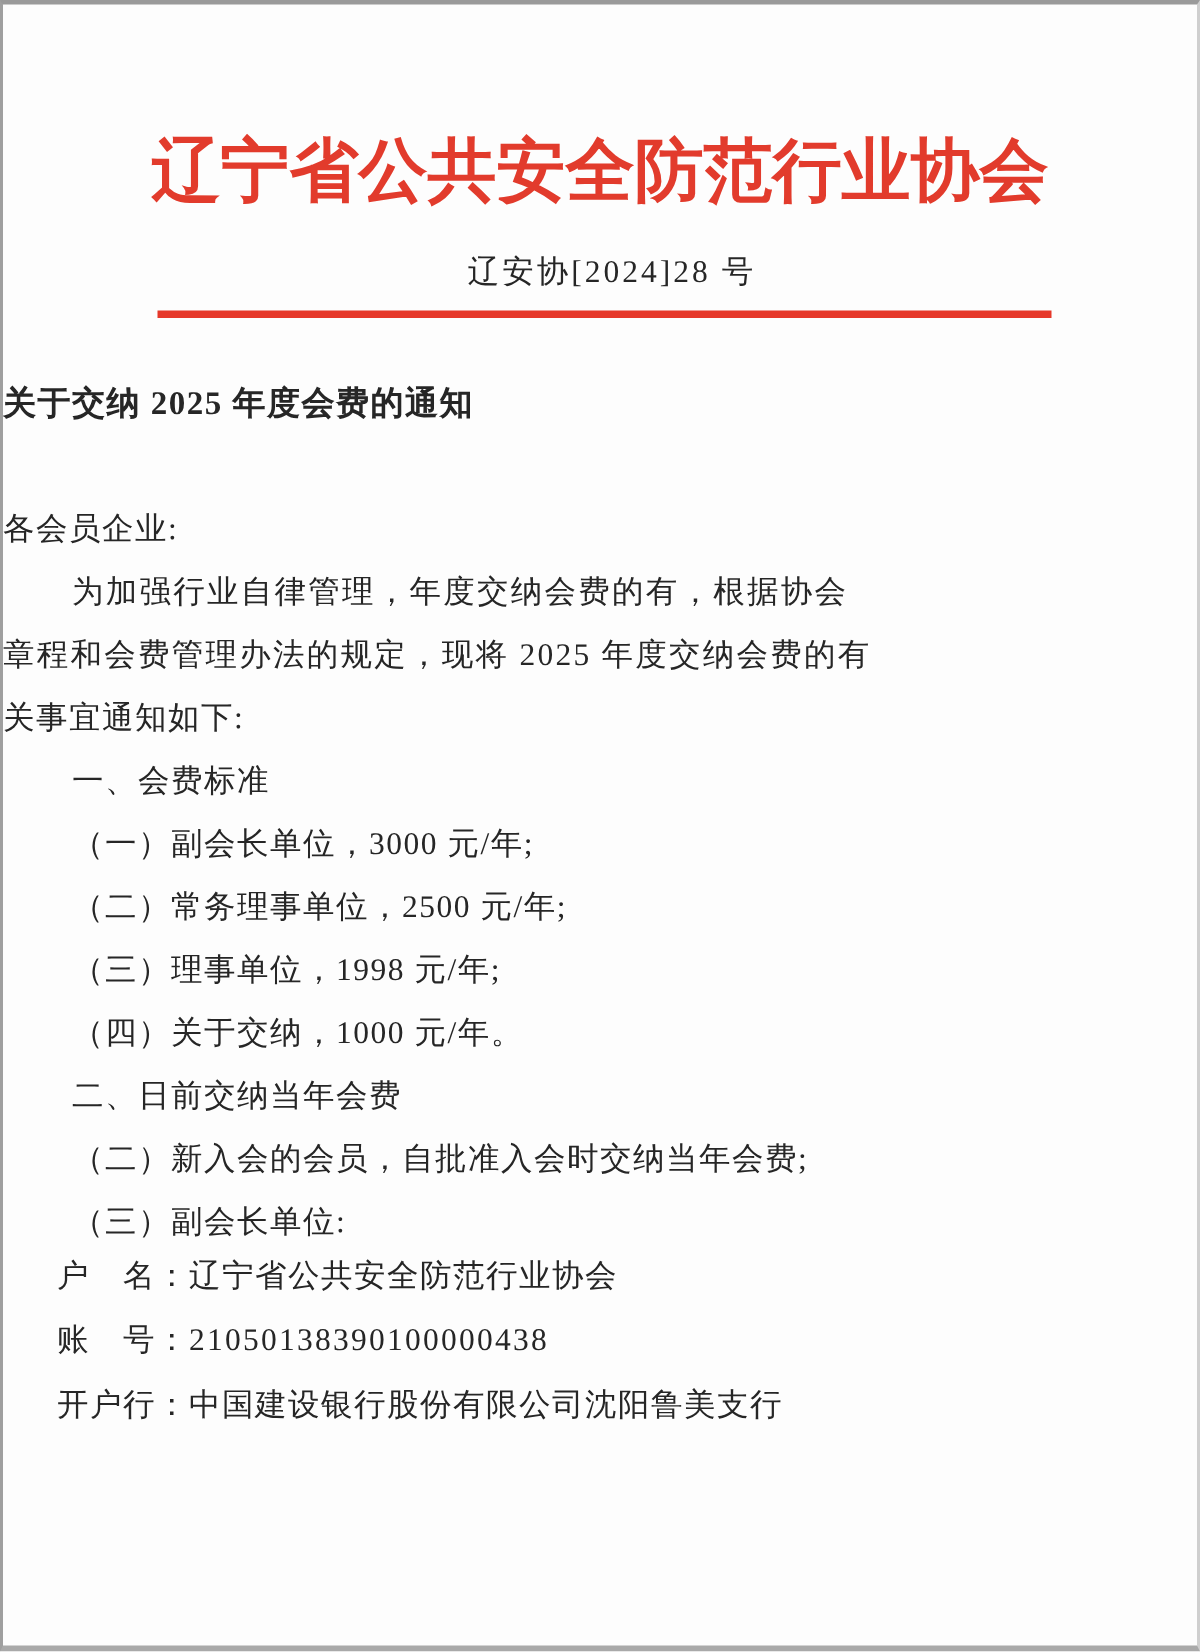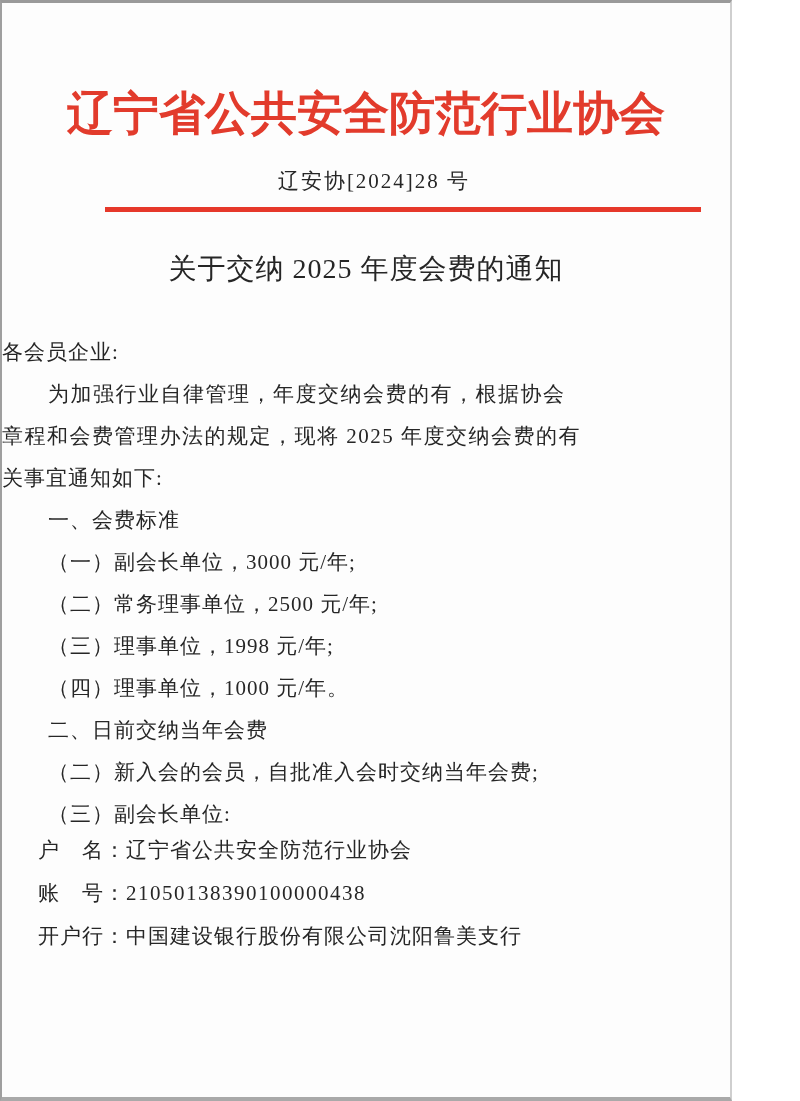--- a/index.html
+++ b/index.html
@@ -2,21 +2,21 @@
 <html lang="zh"><head>
 <meta charset="utf-8">
 <style>
   html, body {
     margin: 0;
     padding: 0;
     background: #ffffff;
   }
   .scan-page {
     position: relative;
-    width: 732px;
+    width: 800px;
     height: 1101px;
     box-sizing: border-box;
     background: #fdfdfd;
     border-top: 3px solid #9a9a9a;
     border-left: 2px solid #9f9f9f;
     border-right: 2px solid #cfcfcf;
     border-bottom: 4px solid #a9a9a9;
     overflow: hidden;
     font-family: "Liberation Serif", "DejaVu Serif", serif;
     color: #262626;
@@ -41,24 +41,23 @@
     margin-left: 16px;
   }
   .red-rule {
     margin: 13px 0 0 103px;
     width: 596px;
     height: 5px;
     background: #e6382a;
   }
   .notice-title {
     margin: 39px 0 0 0;
-    text-align: center;
-    font-size: 28px;
+    font-size: 22px;
     line-height: 36px;
-    font-weight: normal;
+    font-weight: bold;
     letter-spacing: 1px;
     white-space: nowrap;
   }
   .doc-body {
     margin-top: 44px;
     padding-right: 100px;
     font-size: 21px;
     letter-spacing: 1px;
   }
   .line {
@@ -94,21 +93,21 @@
 
     <div class="line indent intro-just">为加强行业自律管理，年度交纳会费的有，根据协会</div>
     <div class="line intro-just">章程和会费管理办法的规定，现将 2025 年度交纳会费的有</div>
     <div class="line">关事宜通知如下:</div>
 
     <div class="line indent bold">一、会费标准</div>
 
     <div class="line indent">（一）副会长单位，3000 元/年;</div>
     <div class="line indent">（二）常务理事单位，2500 元/年;</div>
     <div class="line indent">（三）理事单位，1998 元/年;</div>
-    <div class="line indent">（四）理事单位，1000 元/年。</div>
+    <div class="line indent">（四）关于交纳，1000 元/年。</div>
 
     <div class="line indent bold">二、日前交纳当年会费</div>
 
     <div class="line indent">（二）新入会的会员，自批准入会时交纳当年会费;</div>
     <div class="line indent">（三）副会长单位:</div>
 
     <div class="bank-block">
       <div class="line bank-line bold">
         <span class="bank-label">户　名：</span><span class="bank-value">辽宁省公共安全防范行业协会</span>
       </div>

